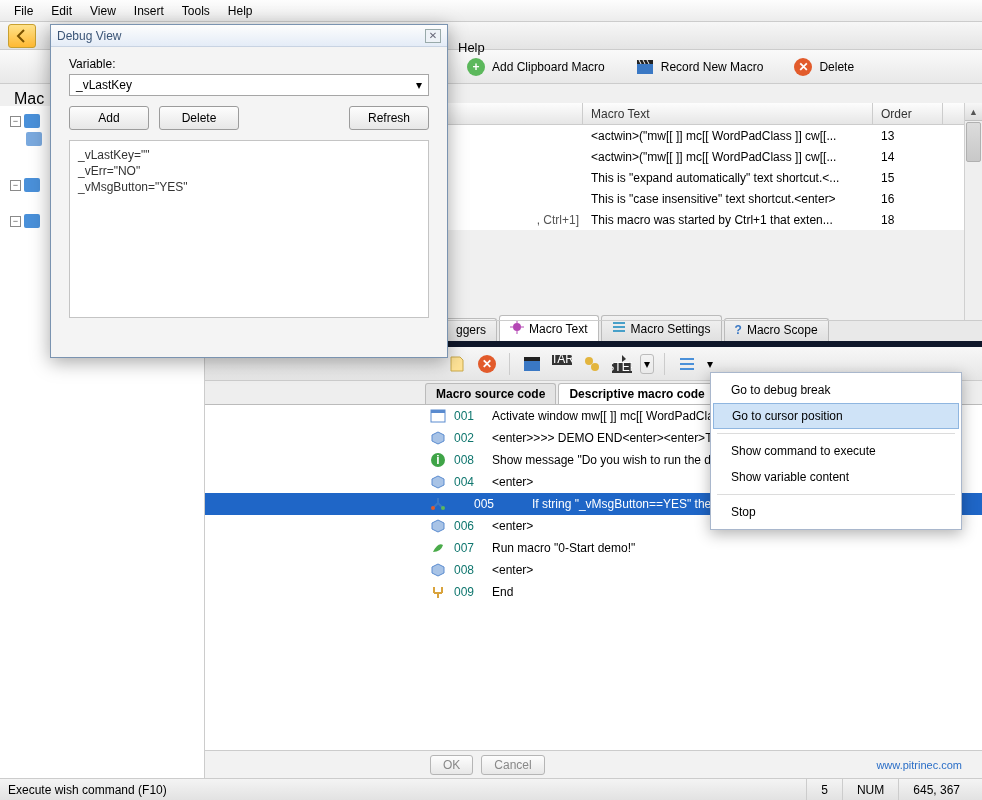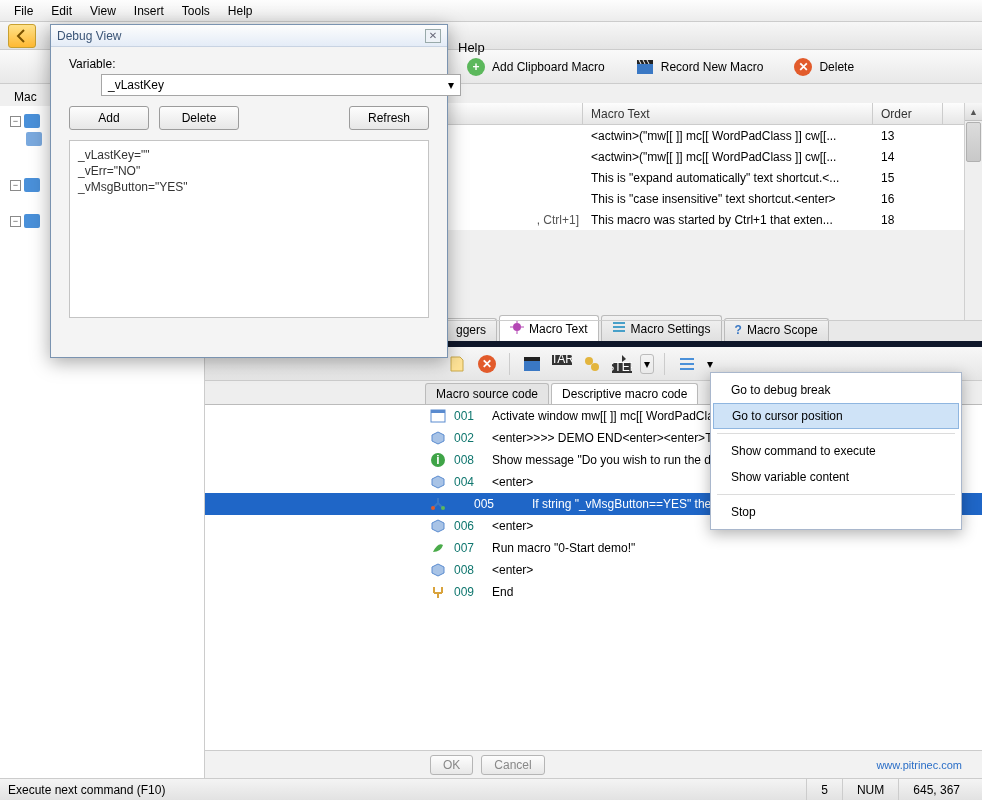--- a/index.html
+++ b/index.html
@@ -36,21 +36,21 @@
 .vscroll .thumb { height: 40px; background: linear-gradient(#dcdcdc,#c8c8c8); border: 1px solid #b0b0b0; border-radius: 2px; margin: 1px; }
 
 .tabstrip { display: flex; align-items: flex-end; height: 26px; background: #e9e9e9; border-bottom: 6px solid #0f172a; padding-left: 240px; gap: 0; }
 .tab { display: flex; align-items: center; gap: 5px; padding: 4px 10px; background: linear-gradient(#f2f2f2,#e0e0e0); border: 1px solid #bbb; border-bottom: none; border-radius: 3px 3px 0 0; margin-right: 2px; }
 .tab.active { background: #fff; }
 
 .editor-toolbar { height: 34px; background: linear-gradient(#f7f7f7,#e6e6e6); border-bottom: 1px solid #ccc; display: flex; align-items: center; padding-left: 240px; gap: 6px; }
 .tbico { width: 24px; height: 24px; display: flex; align-items: center; justify-content: center; border-radius: 3px; }
 .vsep { width: 1px; height: 22px; background: #ccc; margin: 0 4px; }
 
-.subtabs { height: 24px; display: flex; align-items: flex-end; padding-left: 220px; gap: 0; border-bottom: 1px solid #bbb; background: #eee; }
+.subtabs { height: 24px; display: flex; align-items: flex-end; padding-left: 220px; gap: 0; border-bottom: 1px solid #bbb; background: #eee; font-weight: bold; }
 .subtab { padding: 3px 10px; border: 1px solid #bbb; border-bottom: none; background: #e4e4e4; border-radius: 3px 3px 0 0; margin-right: 2px; }
 .subtab.active { background: #fff; }
 
 .code-list { flex: 1; background: #fff; overflow: hidden; }
 .code-row { display: flex; align-items: center; height: 22px; padding-left: 225px; gap: 8px; }
 .code-row.sel { background: #1f66c7; color: #fff; gap: 28px; }
 .ci { width: 16px; height: 16px; display: flex; align-items: center; justify-content: center; }
 .lno { width: 30px; text-align: left; color: #0f766e; }
 .code-row.sel .lno { color: #fff; }
 .ctxt { white-space: nowrap; }
@@ -59,21 +59,21 @@
 .bottom-btns button { padding: 2px 12px; background: linear-gradient(#fdfdfd,#e7e7e7); border: 1px solid #b5b5b5; border-radius: 3px; color: #888; }
 .bottom-link { margin-left: auto; margin-right: 20px; color: #2a6ec7; font-size: 11px; }
 
 .statusbar { position: absolute; left: 0; right: 0; bottom: 0; height: 22px; background: linear-gradient(#f4f4f4,#e2e2e2); border-top: 1px solid #ccc; display: flex; align-items: center; padding: 0 8px; }
 .statusbar .cell { border-left: 1px solid #ccc; padding: 0 14px; height: 100%; display: flex; align-items: center; }
 
 .debug-dialog { position: absolute; left: 50px; top: 24px; width: 398px; height: 334px; background: #f4f4f4; border: 1px solid #7a93b0; box-shadow: 0 4px 18px rgba(0,0,0,.35); }
 .dlg-title { height: 22px; background: linear-gradient(#fdfdfd,#e4ecf7); border-bottom: 1px solid #c8d3e2; display: flex; align-items: center; padding: 0 6px; color: #3b5577; }
 .dlg-title .x { margin-left: auto; width: 16px; height: 14px; border: 1px solid #9aa; display: flex; align-items: center; justify-content: center; font-size: 10px; color: #667; background: #eef2f7; }
 .dlg-body { padding: 10px 18px; }
-.var-combo { width: 100%; height: 22px; border: 1px solid #a6a6a6; background: #fff; display: flex; align-items: center; padding: 0 6px; justify-content: space-between; margin-top: 3px; margin-left: 32px; }
+.var-combo { width: 100%; height: 22px; border: 1px solid #a6a6a6; background: #fff; display: flex; align-items: center; padding: 0 6px; justify-content: space-between; margin-top: 3px; }
 .dlg-btnrow { display: flex; gap: 10px; margin-top: 10px; }
 .dlg-btnrow button { width: 80px; height: 24px; background: linear-gradient(#fdfdfd,#e7e7e7); border: 1px solid #9c9c9c; border-radius: 3px; }
 .dlg-btnrow .spacer { flex: 1; }
 .var-list { margin-top: 10px; border: 1px solid #c4c4c4; background: #fff; height: 178px; padding: 6px 8px; position: relative; overflow: auto; }
 .var-list div { line-height: 16px; color: #333; }
 
 .ctx-menu { position: absolute; left: 710px; top: 372px; width: 252px; background: #fff; border: 1px solid #a9b7cc; box-shadow: 0 4px 14px rgba(0,0,0,.3); padding: 4px 0; }
 .ctx-item { padding: 6px 20px; }
 .ctx-item.hl { background: #cfe3f7; border: 1px solid #8fb6e0; margin: 0 2px; padding: 5px 18px; }
 .ctx-sep { height: 1px; background: #dcdcdc; margin: 4px 6px; }
@@ -121,21 +121,21 @@
       </span>
     <span>Record New Macro</span>
   </div>
   <div class="cmdbtn">
     <span class="ico">
         <span class="ico-circle" style="background:#e25b2b">✕</span>
       </span>
     <span>Delete</span>
   </div>
 </div>
-<div style="position:absolute; left:14px; top:90px; font-size:12px;">Mac</div>
+<div style="position:absolute; left:14px; top:90px; font-size:16px;">Mac</div>
 
 <div class="tree-pane" style="top:106px;">
   <div class="tree-node">
       <span class="tree-exp">−</span>
       <span class="tree-ico"></span>
     </div>
   <div class="tree-node" style="padding-left:22px">
       <span class="tree-ico" style="background:#7aa9de"></span>
     </div>
   <div style="height:28px"></div>
@@ -362,21 +362,21 @@
     </div>
 
   <div class="bottom-btns">
     <button>OK</button>
     <button>Cancel</button>
     <span class="bottom-link">www.pitrinec.com</span>
   </div>
 </div>
 
 <div class="statusbar">
-  <span style="flex:1">Execute next command (F10)</span>
+  <span style="flex:1">Execute wish command (F10)</span>
   <span class="cell">5</span>
   <span class="cell">NUM</span>
   <span class="cell">645, 367</span>
 </div>
 
 <div class="debug-dialog">
   <div class="dlg-title">
     <span>Debug View</span>
     <span class="x">✕</span>
   </div>

